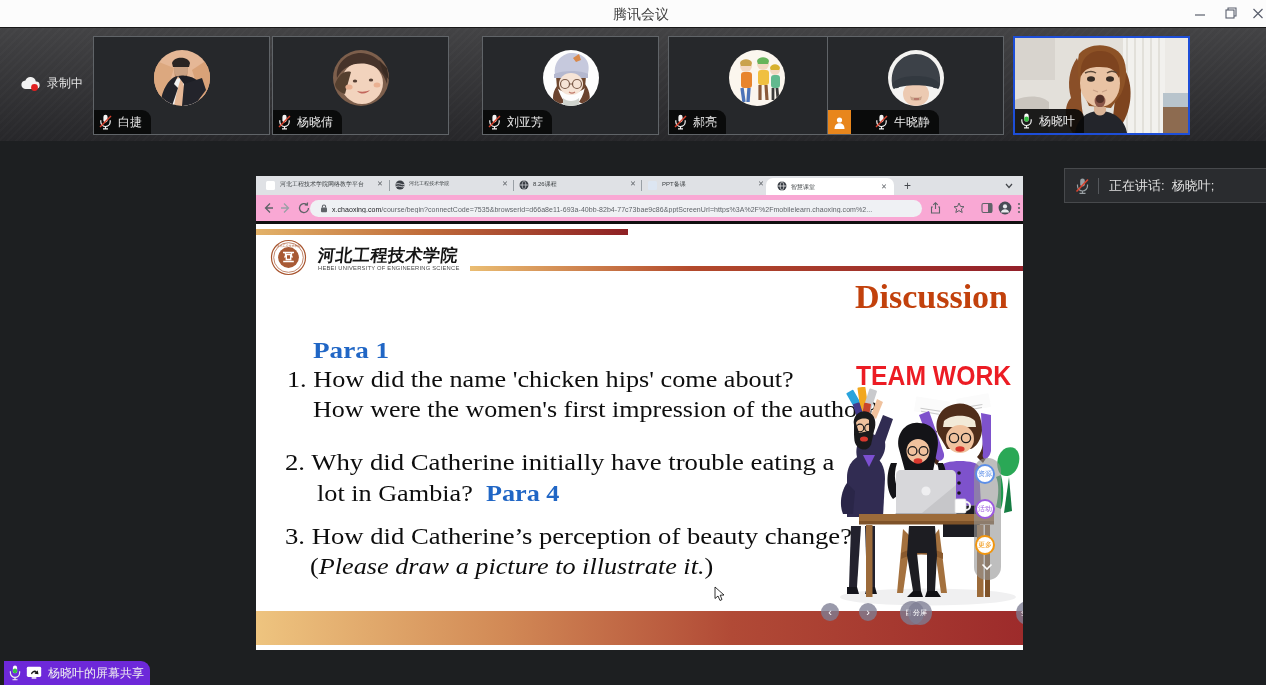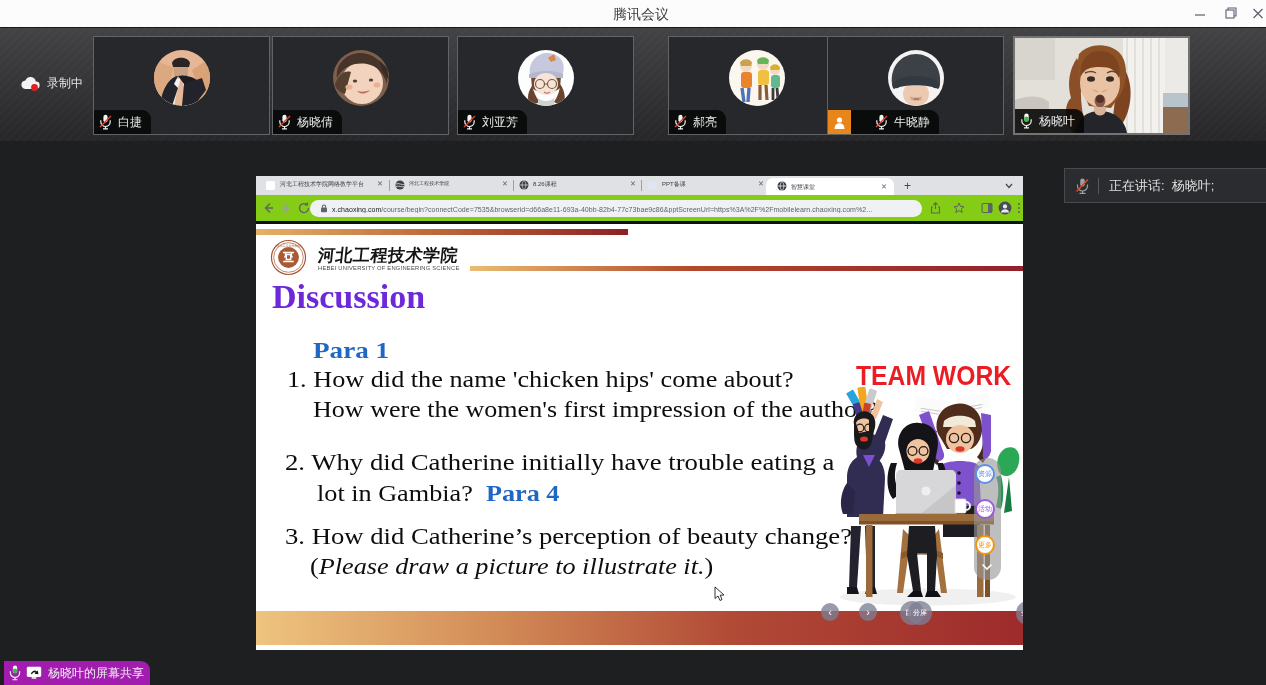--- a/index.html
+++ b/index.html
@@ -22,40 +22,40 @@
   .nlabel { left:0; bottom:0; height:24px; background:rgba(8,8,8,0.9); border-top-right-radius:9px;
      display:flex; align-items:center; padding:0 9px 0 5px; color:#e8e8e8; font-size:12px; }
   .nlabel svg { margin-right:6px; }
   #rec { left:20px; top:75px; display:flex; align-items:center; color:#e4e4e4; font-size:12px; }
 
   
   #speakbox { left:1064px; top:168px; width:210px; height:35px; background:#2a2c2f; border:1px solid #47494c;
      display:flex; align-items:center; color:#dfdfdf; font-size:13px; }
 
   
-  #sharelabel { left:4px; top:661px; height:24px; background:#a21caf; border-top-right-radius:9px;
+  #sharelabel { left:4px; top:661px; height:24px; background:#6d28d9; border-top-right-radius:9px;
      display:flex; align-items:center; padding:0 6px 0 5px; color:#f0f0f0; font-size:12px; }
 
   
   #browser { left:256px; top:176px; width:767px; height:474px; background:#fff; }
   #tabbar { left:256px; top:176px; width:767px; height:19px; background:#dfe1e5; }
   .tabtxt { font-size:12px; color:#3c4043; top:3.5px; white-space:nowrap; transform:scale(0.5); transform-origin:left top; }
   .tabx { font-size:13px; color:#5f6368; top:3px; transform:scale(0.55); transform-origin:left top; }
   .tabsep { top:4px; width:1px; height:11px; background:#9aa0a6; }
   #activetab { left:510px; top:2px; width:128px; height:17px; background:#ffffff; border-radius:7px 7px 0 0; }
-  #urlbar { left:256px; top:195px; width:767px; height:26px; background:#84cc16; }
+  #urlbar { left:256px; top:195px; width:767px; height:26px; background:#f9a8d4; }
   #urlpill { left:54px; top:5px; width:612px; height:17px; border-radius:9px; background:#eff1f4; }
   #pageband { left:256px; top:221px; width:767px; height:3px; background:#101010; }
   #page { left:256px; top:224px; width:767px; height:426px; background:#ffffff; overflow:hidden; }
 
   
   #gradtop { left:0; top:5px; width:372px; height:6px; background:linear-gradient(90deg,#e3b269,#c06c3a 45%,#8e2024); }
   #gradmid { left:214px; top:42px; width:553px; height:5px; background:linear-gradient(90deg,#eabd72,#b34a2c 40%,#93202a); }
   .serif { font-family:"Liberation Serif", serif; }
-  #disc { left:16px; width:748px; top:54px; text-align:left; font-size:34px; font-weight:bold; color:#6d28d9; }
+  #disc { left:4px; width:748px; top:54px; text-align:right; font-size:34px; font-weight:bold; color:#c2410c; }
   .blue { color:#2066c5; font-weight:bold; }
   .bodyline { font-size:23px; color:#0d0d0d; white-space:nowrap; transform:scaleX(1.14); transform-origin:left top; }
 
   #gradbot { left:0; top:387px; width:767px; height:34px; background:linear-gradient(90deg,#eec47f,#d28a56 32%,#b14a36 62%,#9d2b2b); }
   .pbtn { border-radius:50%; background:rgba(125,125,148,0.78); color:#fff; display:flex; align-items:center; justify-content:center; }
 </style>
 </head>
 <body>
 <div id="stage">
 
@@ -120,21 +120,21 @@
         <path d="M0 44 C8 48 12 52 14 56 L0 56 Z" fill="#8a6850"></path>
         </svg>
     </div>
     <div class="abs nlabel"><svg width="13" height="16" viewBox="0 0 13 16">
       <rect x="4.4" y="0.8" width="4.2" height="7.6" rx="2.1" fill="#f3f3f3"></rect>
       <path d="M1.8 6.2 v1.6 a4.7 4.7 0 0 0 9.4 0 V6.2 M6.5 12.5 v1.8 M4 14.8 h5" fill="none" stroke="#f3f3f3" stroke-width="1.2"></path>
       <line x1="1" y1="13" x2="12" y2="2" stroke="#d8432f" stroke-width="1.5"></line>
     </svg>杨晓倩</div>
   </div>
 
-  <div class="abs tile" style="left:457px">
+  <div class="abs tile" style="left:482px">
     <div class="abs avatar">
       <svg width="56" height="56" viewBox="0 0 56 56">
         <rect width="56" height="56" fill="#fdfdfd"></rect>
         <path d="M14 36 C8 44 10 52 12 56 L22 52 C18 48 16 42 14 36 Z" fill="#6b4430"></path>
         <path d="M42 34 C48 42 48 52 44 56 L36 52 C40 46 42 40 42 34 Z" fill="#6b4430"></path>
         <path d="M13 26 C13 12 43 12 43 26 L42 38 C36 44 20 44 14 38 Z" fill="#70482f"></path>
         <path d="M12 24 C10 10 22 2 30 3 C42 4 48 12 45 24 C44 28 40 28 12 28 Z" fill="#c6c9dd"></path>
         <path d="M11 24 C20 20 38 20 45 24 L45 28 L11 28 Z" fill="#b4b8cf"></path>
         <path d="M30 8 L36 4 L38 10 L33 12 Z" fill="#d8884a"></path>
         <ellipse cx="28" cy="34" rx="12" ry="11" fill="#f6e4d6"></ellipse>
@@ -196,21 +196,21 @@
         </svg>
       </div>
       <div class="nlabel" style="position:relative;padding-left:24px;"><svg width="13" height="16" viewBox="0 0 13 16">
         <rect x="4.4" y="0.8" width="4.2" height="7.6" rx="2.1" fill="#f3f3f3"></rect>
         <path d="M1.8 6.2 v1.6 a4.7 4.7 0 0 0 9.4 0 V6.2 M6.5 12.5 v1.8 M4 14.8 h5" fill="none" stroke="#f3f3f3" stroke-width="1.2"></path>
         <line x1="1" y1="13" x2="12" y2="2" stroke="#d8432f" stroke-width="1.5"></line>
       </svg>牛晓静</div>
     </div>
   </div>
 
-  <div class="abs tile" style="left:1013px;border:2px solid #737373;background:#737373">
+  <div class="abs tile" style="left:1013px;border:2px solid #1d4ed8;background:#737373">
     <svg class="abs" style="left:0;top:0" width="173" height="95" viewBox="0 0 173 95">
       <rect width="173" height="95" fill="#e3e0da"></rect>
       <rect x="108" y="0" width="45" height="95" fill="#f2f1ee"></rect>
       <path d="M112 0 V95 M120 0 V95 M128 0 V95 M136 0 V95 M144 0 V95" stroke="#e2e0da" stroke-width="2"></path>
       <rect x="150" y="0" width="23" height="60" fill="#eceae6"></rect>
       <rect x="148" y="55" width="25" height="14" fill="#b8c4cc"></rect>
       <rect x="148" y="69" width="25" height="26" fill="#8d6b50"></rect>
       <rect x="0" y="0" width="40" height="42" fill="#d8d4ce"></rect>
       <path d="M0 62 C14 56 28 58 34 64 L34 95 L0 95 Z" fill="#cac5be"></path>
       <path d="M62 20 C54 32 52 46 56 60 C48 68 50 84 58 95 L72 95 C66 72 64 52 68 36 Z" fill="#8a4f28"></path>

